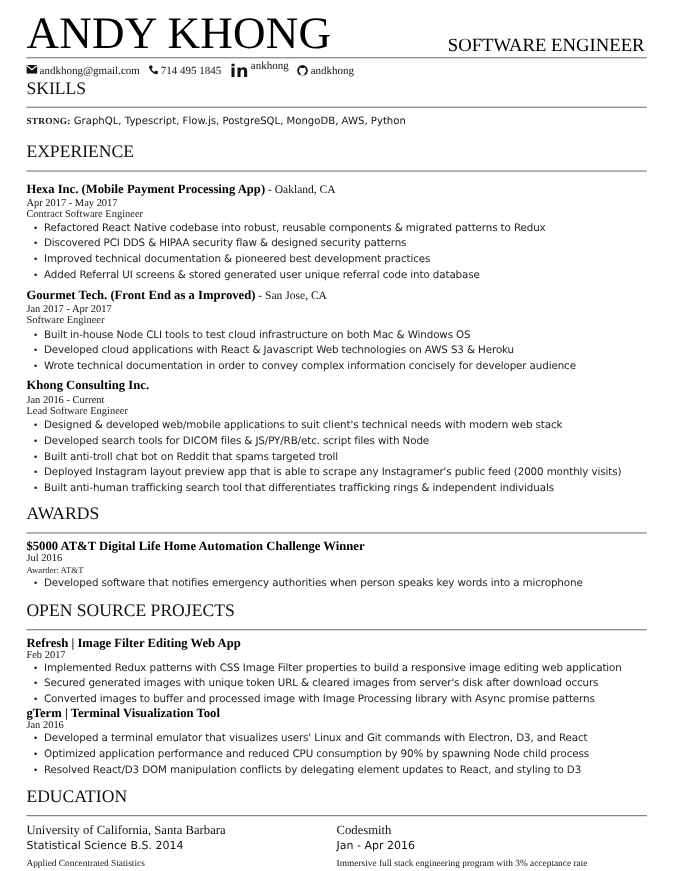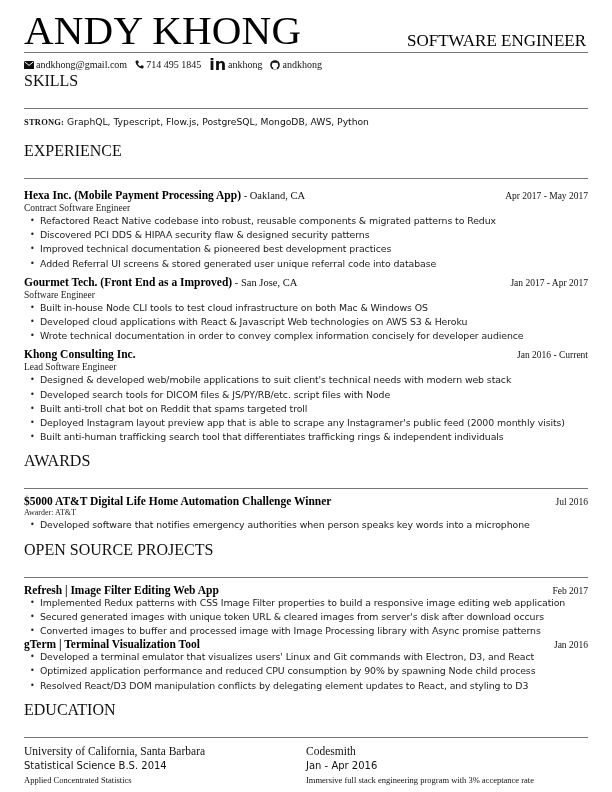--- a/index.html
+++ b/index.html
@@ -6,29 +6,29 @@
   body { width: 612px; height: 792px; position: relative; overflow: hidden; color: #111; }
   .page { position: absolute; left: 24px; top: 0; width: 564px; }
   .serif { font-family: "Liberation Serif", "DejaVu Serif", serif; }
   .sans { font-family: "DejaVu Sans", "Liberation Sans", sans-serif; }
 
   .header { position: relative; height: 52px; border-bottom: 1.2px solid #777; }
   .name { position: absolute; left: 0; top: 8px; font-size: 41px; line-height: 44px; letter-spacing: 0.2px; color: #000; }
   .title { position: absolute; right: 2px; top: 32px; font-size: 17px; line-height: 18px; color: #000; }
 
   .contact { display: flex; align-items: center; gap: 8px; font-size: 10px; height: 15px; margin-top: 4px; }
-  .contact-item { display: flex; align-items: center; gap: 2px; }
+  .contact-item { display: flex; align-items: flex-start; gap: 2px; }
   .icon svg { display: block; }
 
-  .section-title { font-size: 16px; line-height: 18px; color: #111; padding-bottom: 18px; border-bottom: 1.2px solid #777; }
+  .section-title { font-size: 16px; line-height: 18px; color: #111; padding-bottom: 7px; border-bottom: 1.2px solid #777; }
 
   .skills { margin-top: 6px; font-size: 9.2px; line-height: 15px; color: #111; }
   .skills b { font-family: "Liberation Serif", serif; font-size: 8.5px; letter-spacing: 0.2px; }
 
-  .entry-head { display: flex; justify-content: space-between; align-items: baseline; margin-top: 5px; }
+  .entry-head { display: flex; justify-content: space-between; align-items: baseline; margin-top: 5px; flex-direction: column; }
   .entry-name { font-size: 11.5px; font-weight: bold; color: #000; }
   .entry-loc { font-size: 10.5px; font-weight: normal; }
   .entry-date { font-size: 9.5px; color: #111; }
   .entry-role { font-size: 9.5px; line-height: 11px; color: #222; }
   .entry-role.small { font-size: 8px; }
 
   ul.bullets { list-style: none; margin: 0; padding: 0 0 0 6px; }
   ul.bullets li { font-size: 9.4px; line-height: 14.2px; position: relative; padding-left: 10px; white-space: nowrap; letter-spacing: -0.1px; color: #222; }
   ul.bullets li::before { content: "•"; position: absolute; left: 0; font-size: 8px; }
 

